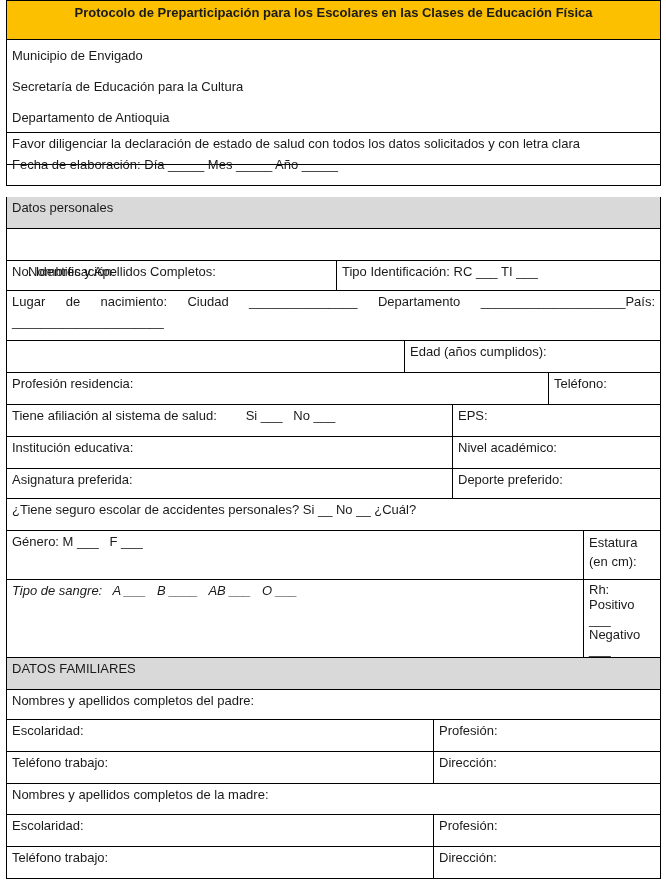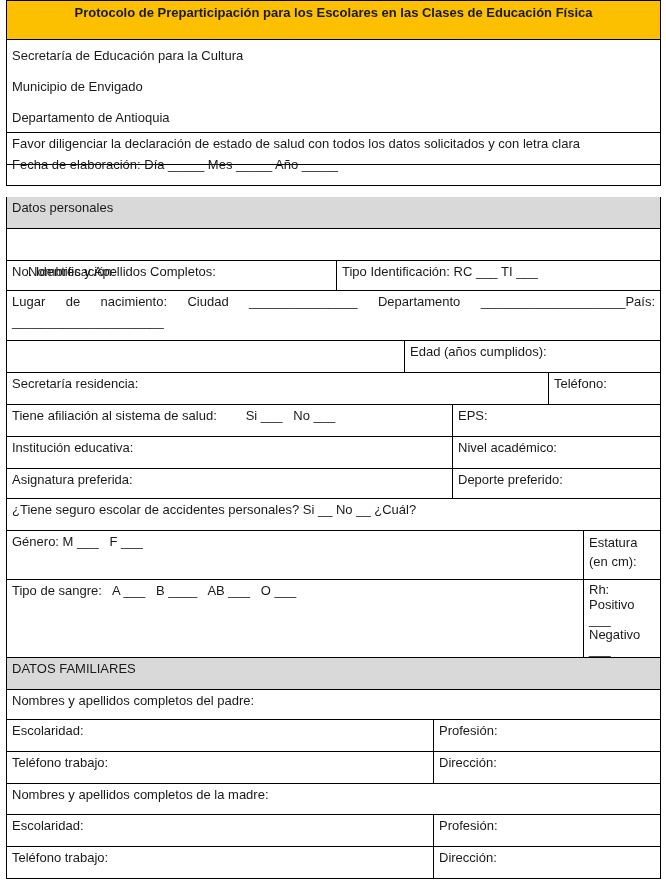--- a/index.html
+++ b/index.html
@@ -20,22 +20,22 @@
 <body>
 
 <div class="form">
 
   <div class="row title" style="top:0;height:40px;">
     <div class="cell" style="left:0;right:0;">Protocolo de Preparticipación  para los Escolares en las Clases de Educación Física</div>
   </div>
 
   <div class="row" style="top:40px;height:93px;">
     <div class="cell line" style="left:0;right:0;padding-top:0;">
+      <div>Municipio de Envigado</div>
       <div>Secretaría de Educación para la Cultura</div>
-      <div>Municipio de Envigado</div>
       <div>Departamento de Antioquia</div>
     </div>
   </div>
 
   <div class="row" style="top:133px;height:32px;">
     <div class="cell" style="left:0;right:0;">Favor diligenciar la declaración de estado de salud con todos los datos solicitados y con letra clara</div>
   </div>
 
   <div class="row" style="top:154px;height:32px;">
     <div class="cell" style="left:0;right:0;">Fecha de elaboración: Día _____  Mes _____  Año _____</div>
@@ -59,21 +59,21 @@
       <div class="justify">Lugar    de    nacimiento:    Ciudad    _______________    Departamento    ____________________País:</div>
       <div style="margin-top:2px;">_____________________</div>
     </div>
   </div>
 
   <div class="row" style="top:341px;height:32px;">
     <div class="cell div" style="left:397px;right:0;">Edad (años cumplidos):</div>
   </div>
 
   <div class="row" style="top:373px;height:32px;">
-    <div class="cell" style="left:0;width:541px;">Secretaría residencia:</div>
+    <div class="cell" style="left:0;width:541px;">Profesión residencia:</div>
     <div class="cell div" style="left:541px;right:0;">Teléfono:</div>
   </div>
 
   <div class="row" style="top:405px;height:32px;">
     <div class="cell" style="left:0;width:445px;white-space:pre;">Tiene afiliación al sistema de salud:        Si ___   No ___</div>
     <div class="cell div" style="left:445px;right:0;">EPS:</div>
   </div>
 
   <div class="row" style="top:437px;height:32px;">
     <div class="cell" style="left:0;width:445px;">Institución educativa:</div>
@@ -91,21 +91,21 @@
 
   <div class="row" style="top:531px;height:49px;">
     <div class="cell" style="left:0;width:359px;white-space:pre;">Género: M ___   F ___</div>
     <div class="cell div" style="left:576px;right:0;line-height:19px;">
       <div>Estatura</div>
       <div>(en cm):</div>
     </div>
   </div>
 
   <div class="row" style="top:580px;height:78px;">
-    <div class="cell" style="left:0;width:576px;white-space:pre;">Tipo de sangre:   A ___   B ____   AB ___   O ___</div>
+    <div class="cell" style="left:0;width:576px;white-space:pre;font-style:italic;">Tipo de sangre:   A ___   B ____   AB ___   O ___</div>
     <div class="cell div" style="left:576px;right:0;line-height:15px;">
       <div>Rh:</div>
       <div>Positivo</div>
       <div>___</div>
       <div>Negativo</div>
       <div>___</div>
     </div>
   </div>
 
   <div class="row gray" style="top:658px;height:32px;">

